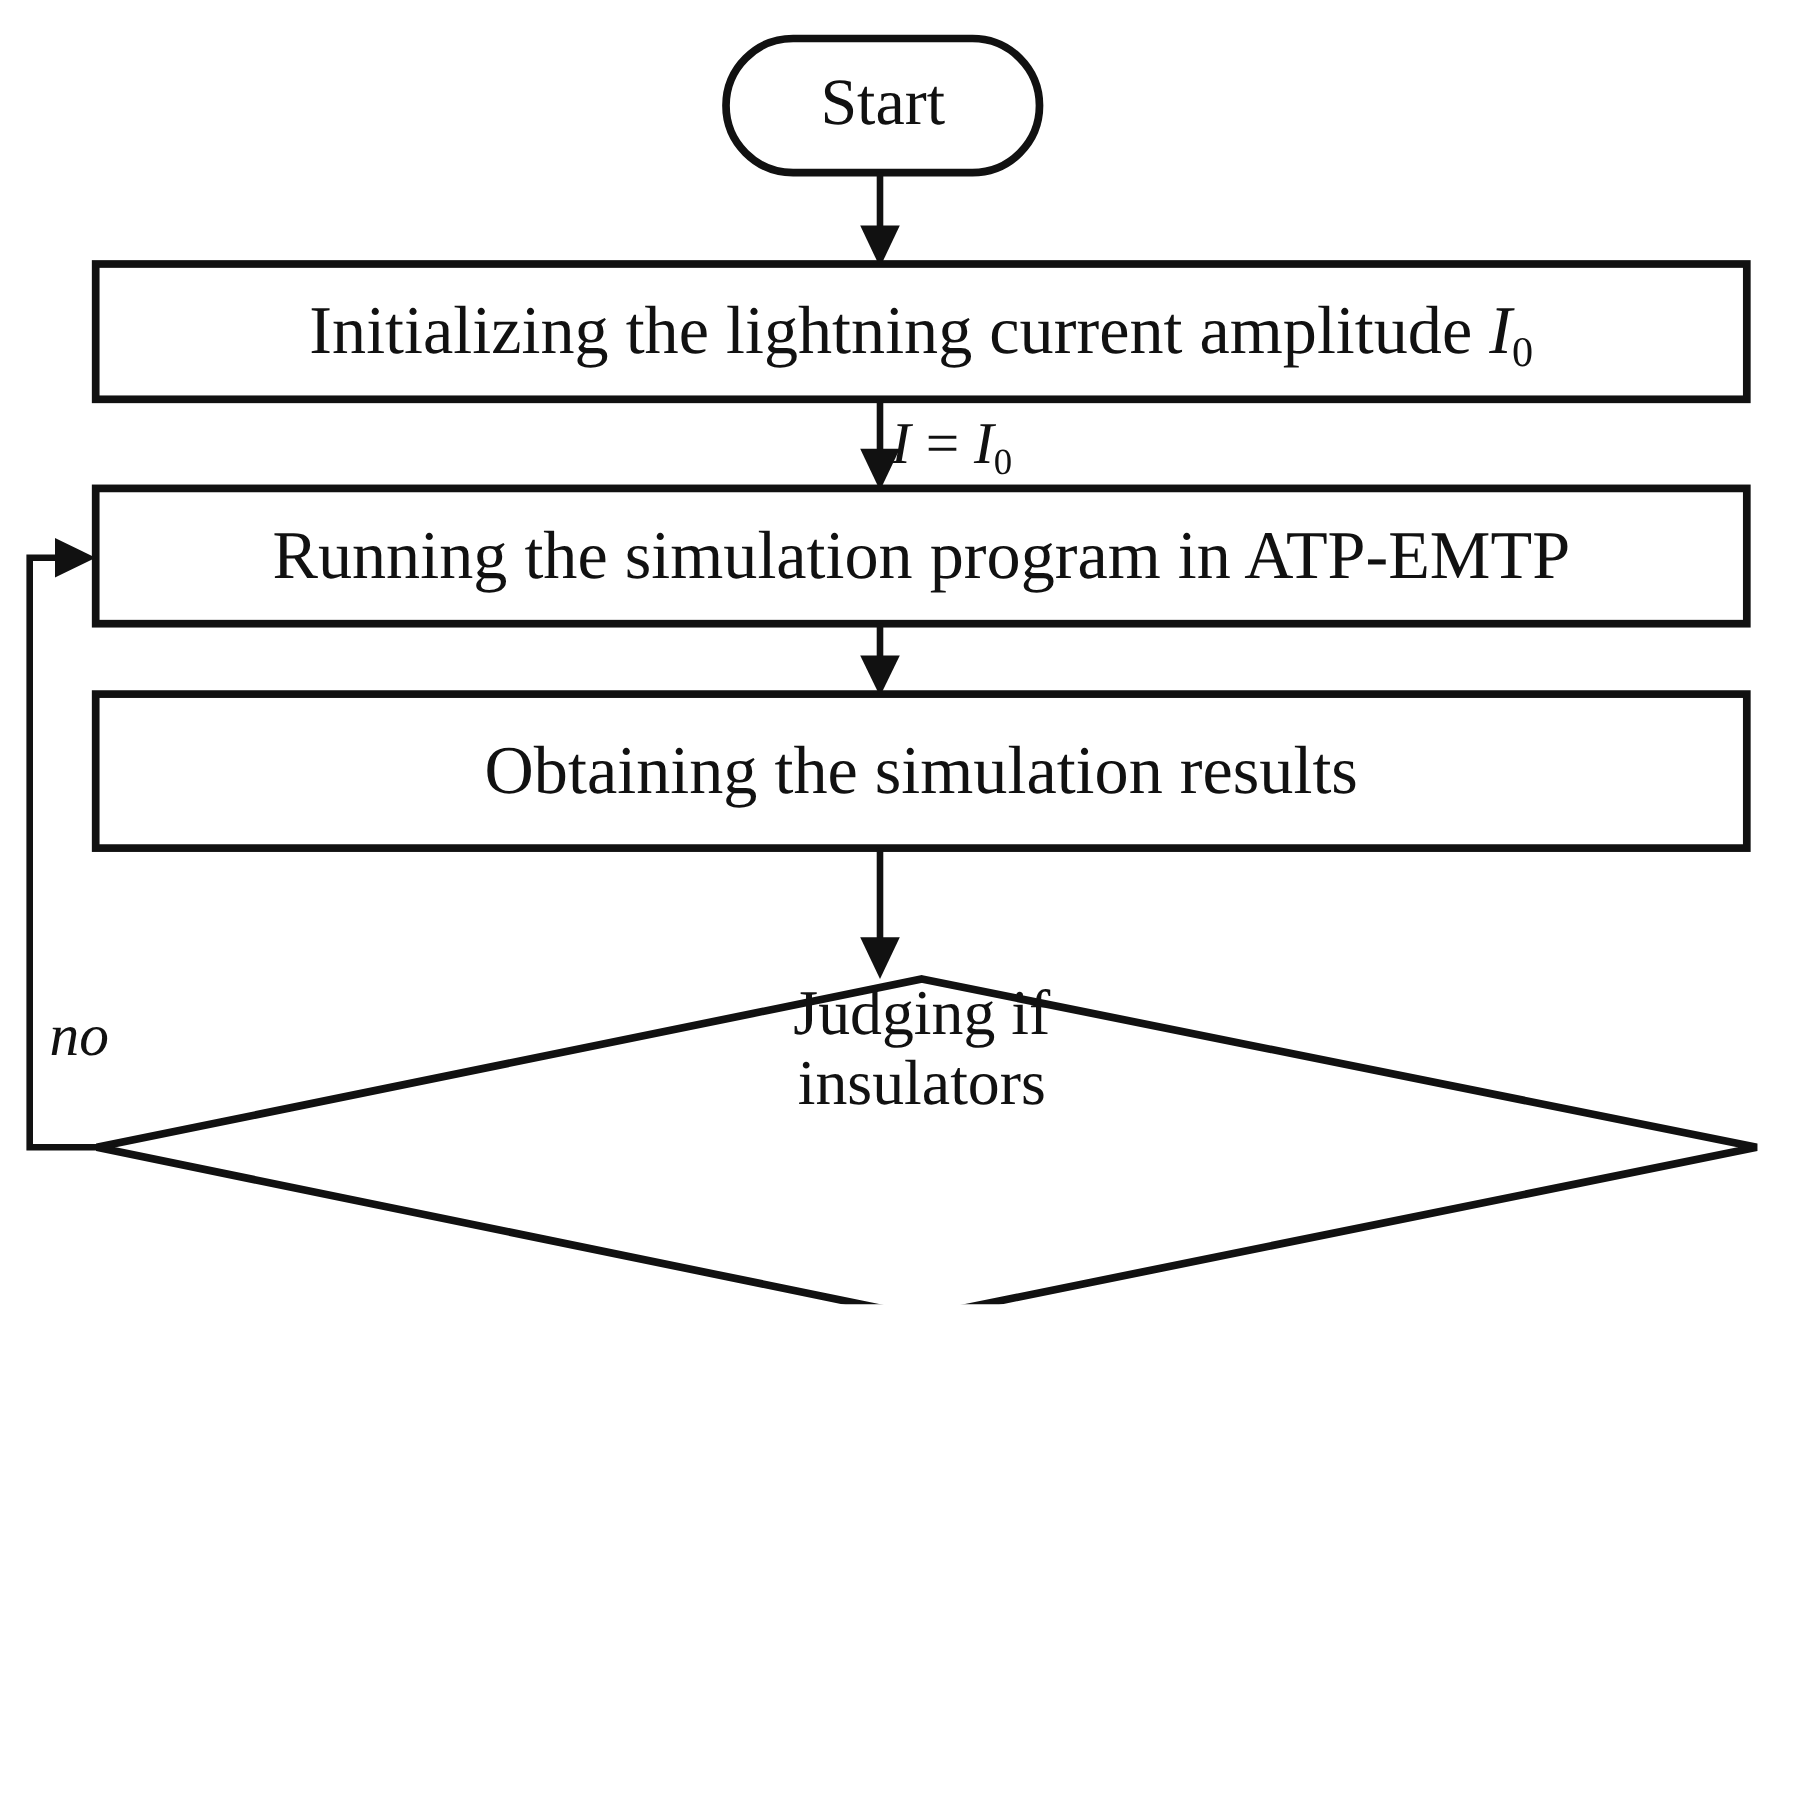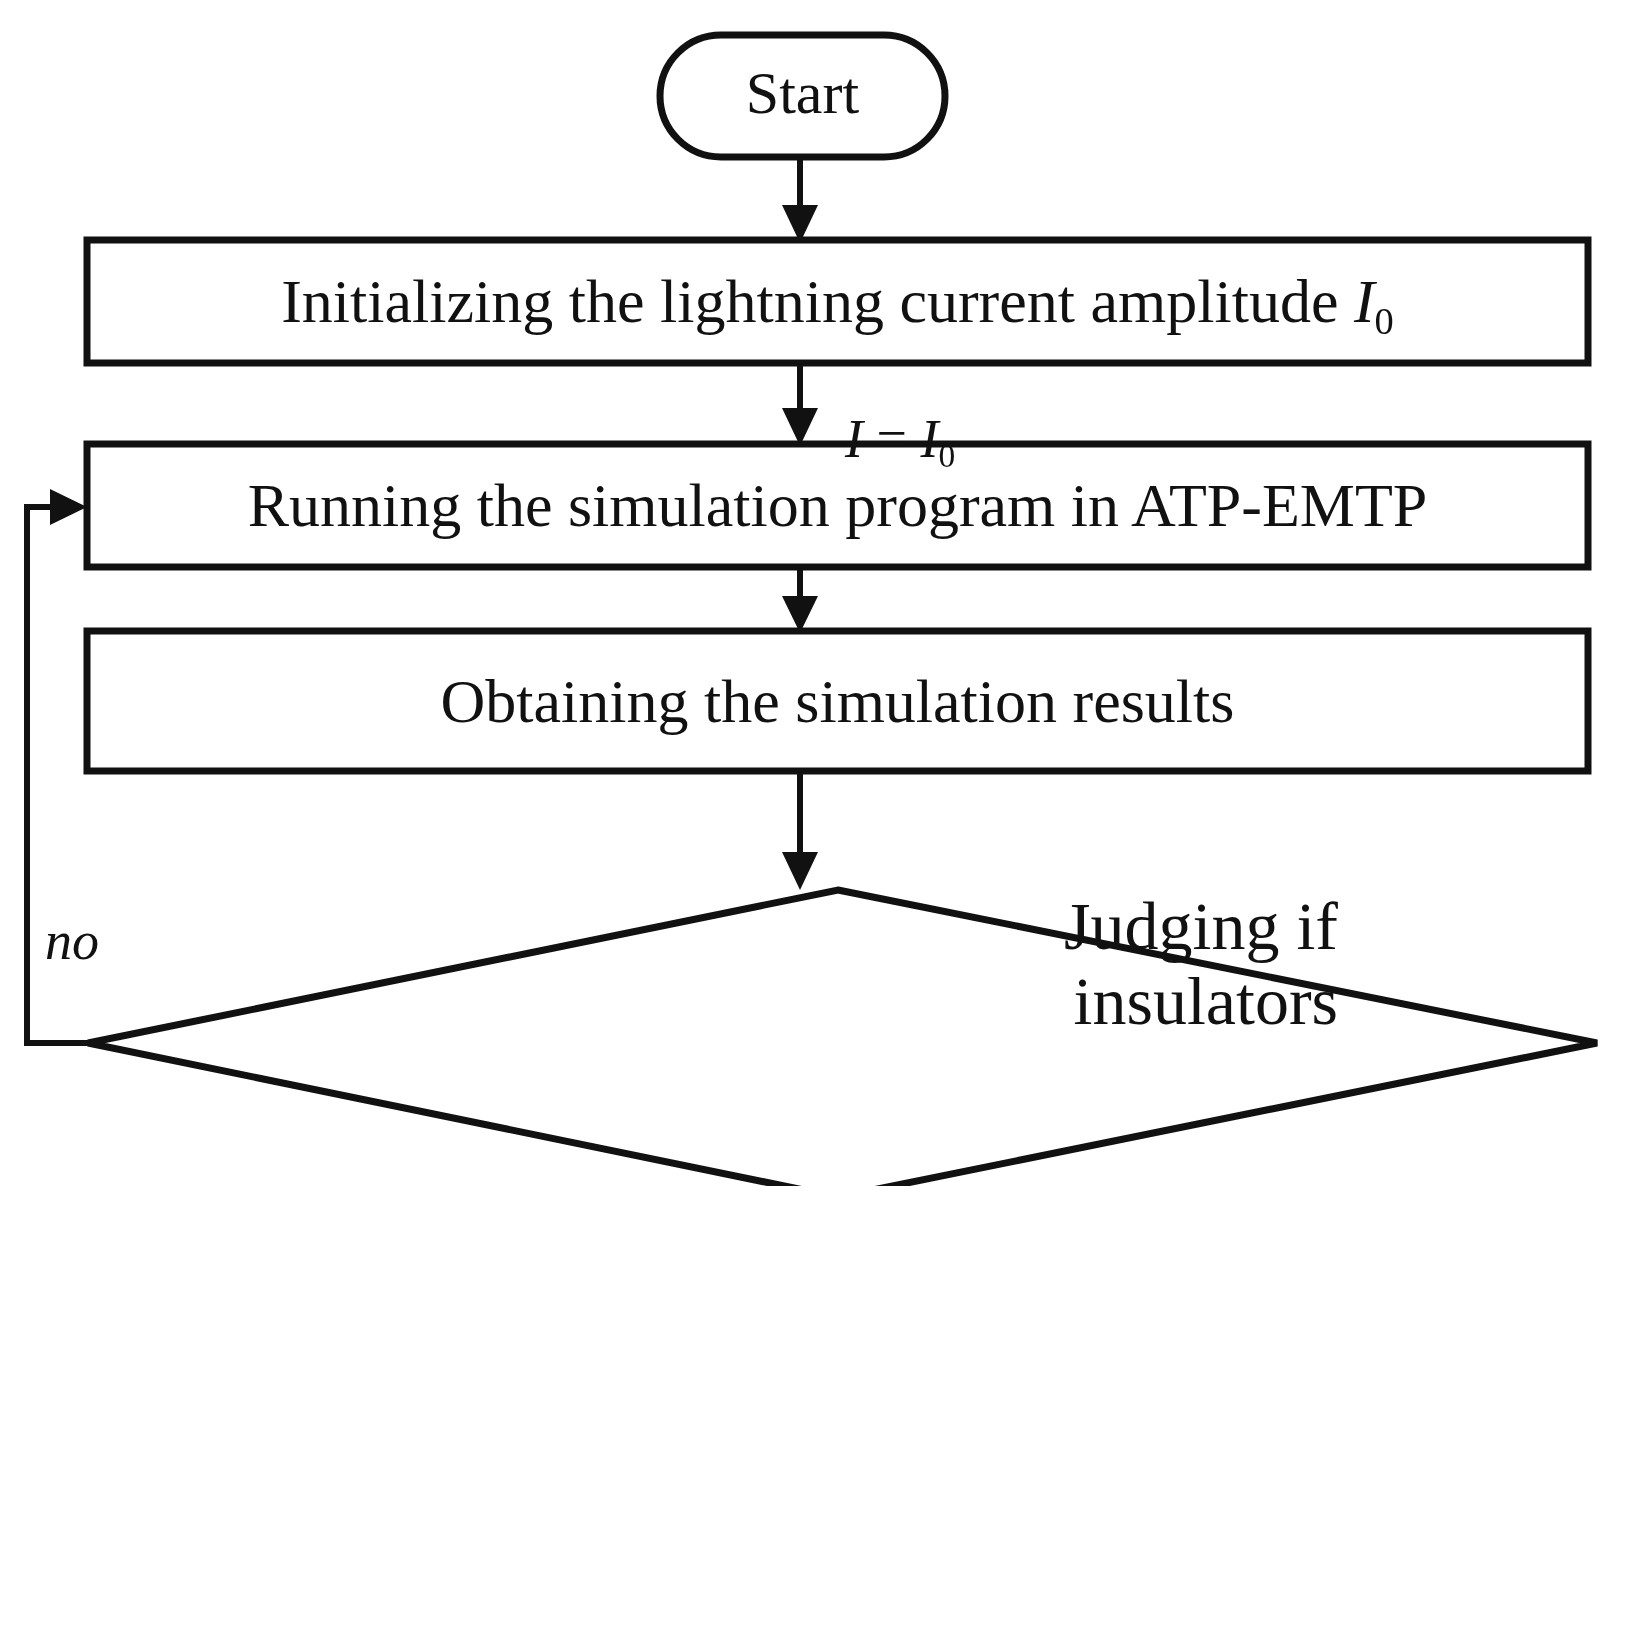--- a/index.html
+++ b/index.html
@@ -50,23 +50,22 @@
     white-space: nowrap;
     pointer-events: none;
   }
   .terminator-label {
     font-size: 60px;
   }
   .process-label {
     font-size: 62px;
   }
   .decision-label {
-    font-size: 68px;
+    font-size: 58px;
     line-height: 1.1;
-    text-align: right;
   }
   .edge-label {
     position: absolute;
     font-size: 54px;
     font-style: italic;
     color: #111111;
     white-space: nowrap;
   }
   .ital {
     font-style: italic;
@@ -142,21 +141,21 @@
   <div class="node-text decision-label" style="left:338px; top:889px; width:1000px;">
     <div>Judging if</div>
     <div>insulators</div>
   </div>
 
 
   <div class="node-text terminator-label" style="left:660px; top:1500px; width:285px;">
     <span>End</span>
   </div>
 
-  <div class="edge-label" style="left:845px; top:372px;margin-top:36px;">
+  <div class="edge-label" style="left:810px; top:372px;">
     <span>I</span><span style="font-style:normal"> = </span><span>I</span><span class="sub0">0</span>
   </div>
 
 
   <div class="edge-label" style="left:45px; top:910px;font-style:italic;">
     <span>no</span>
   </div>
 
   <div class="edge-label" style="left:885px; top:1165px;text-align:right;">
     <span>yes</span>

